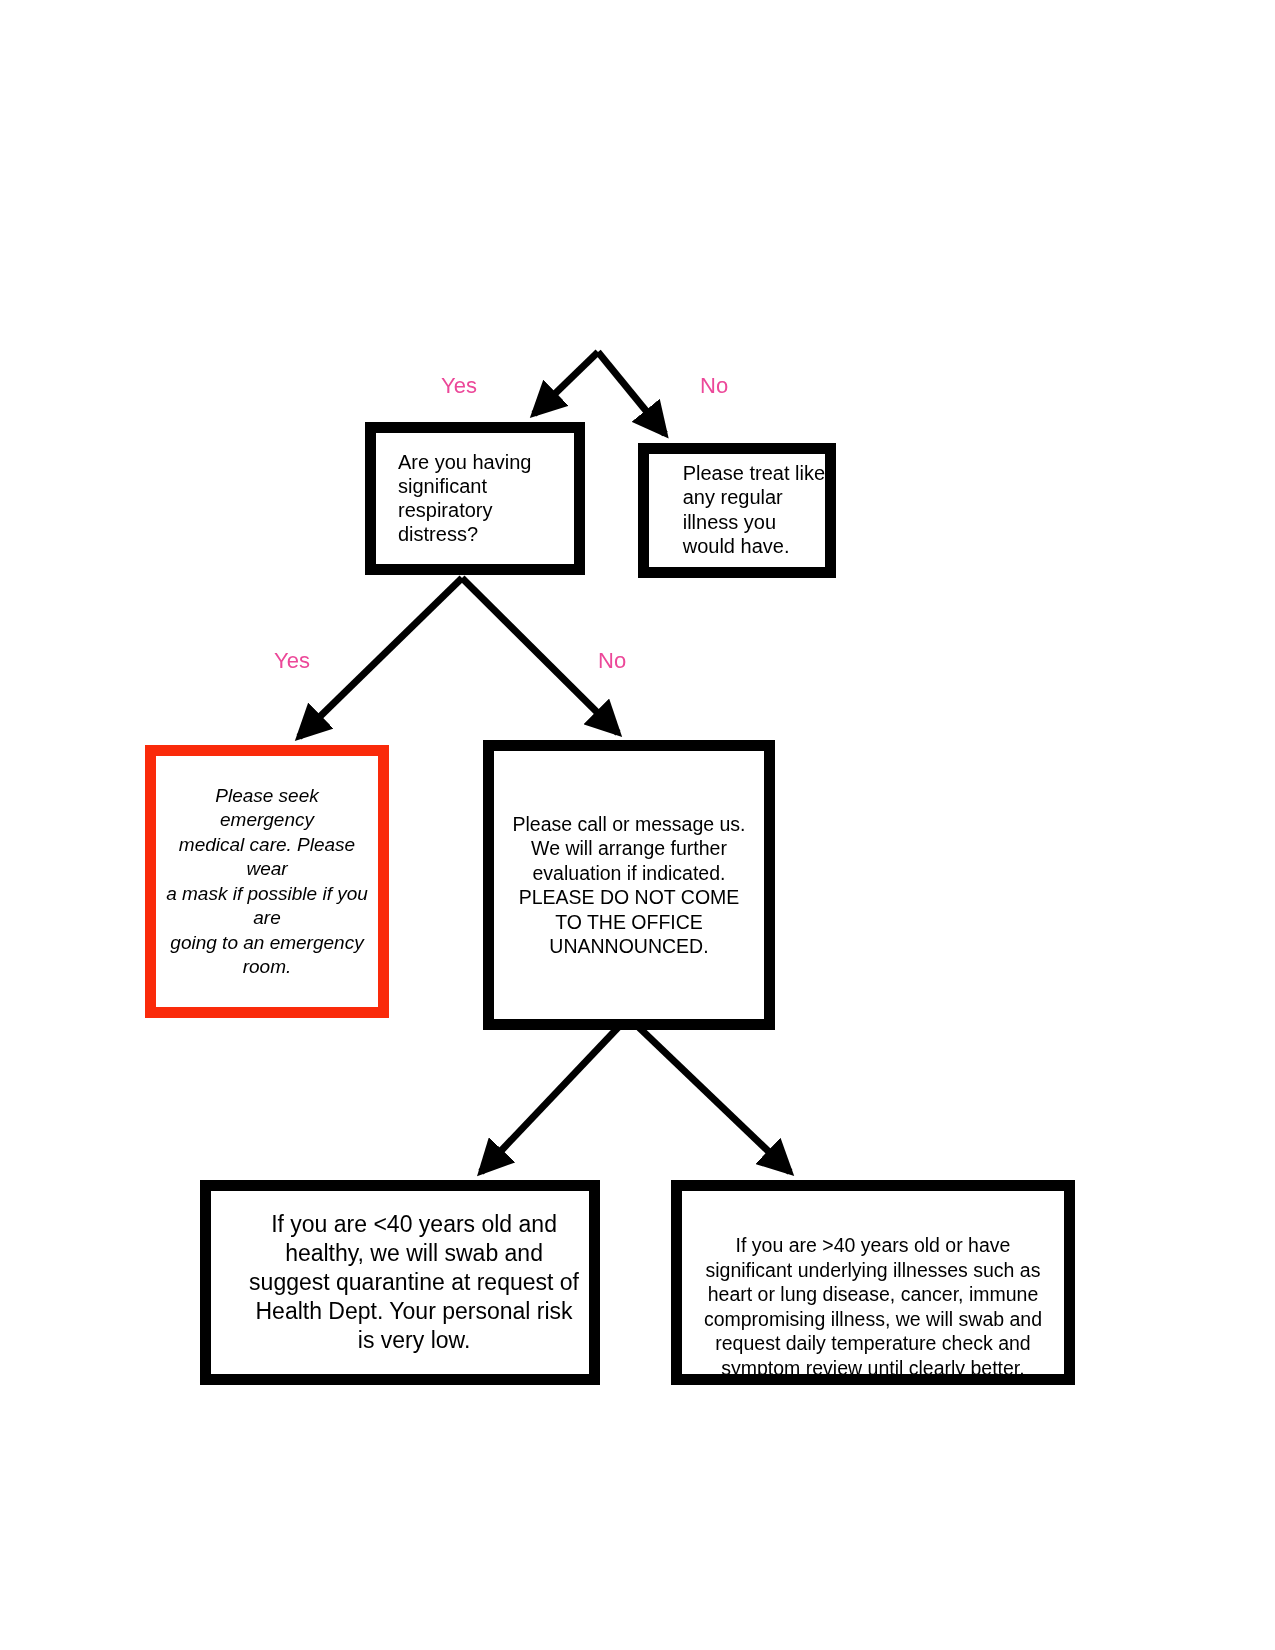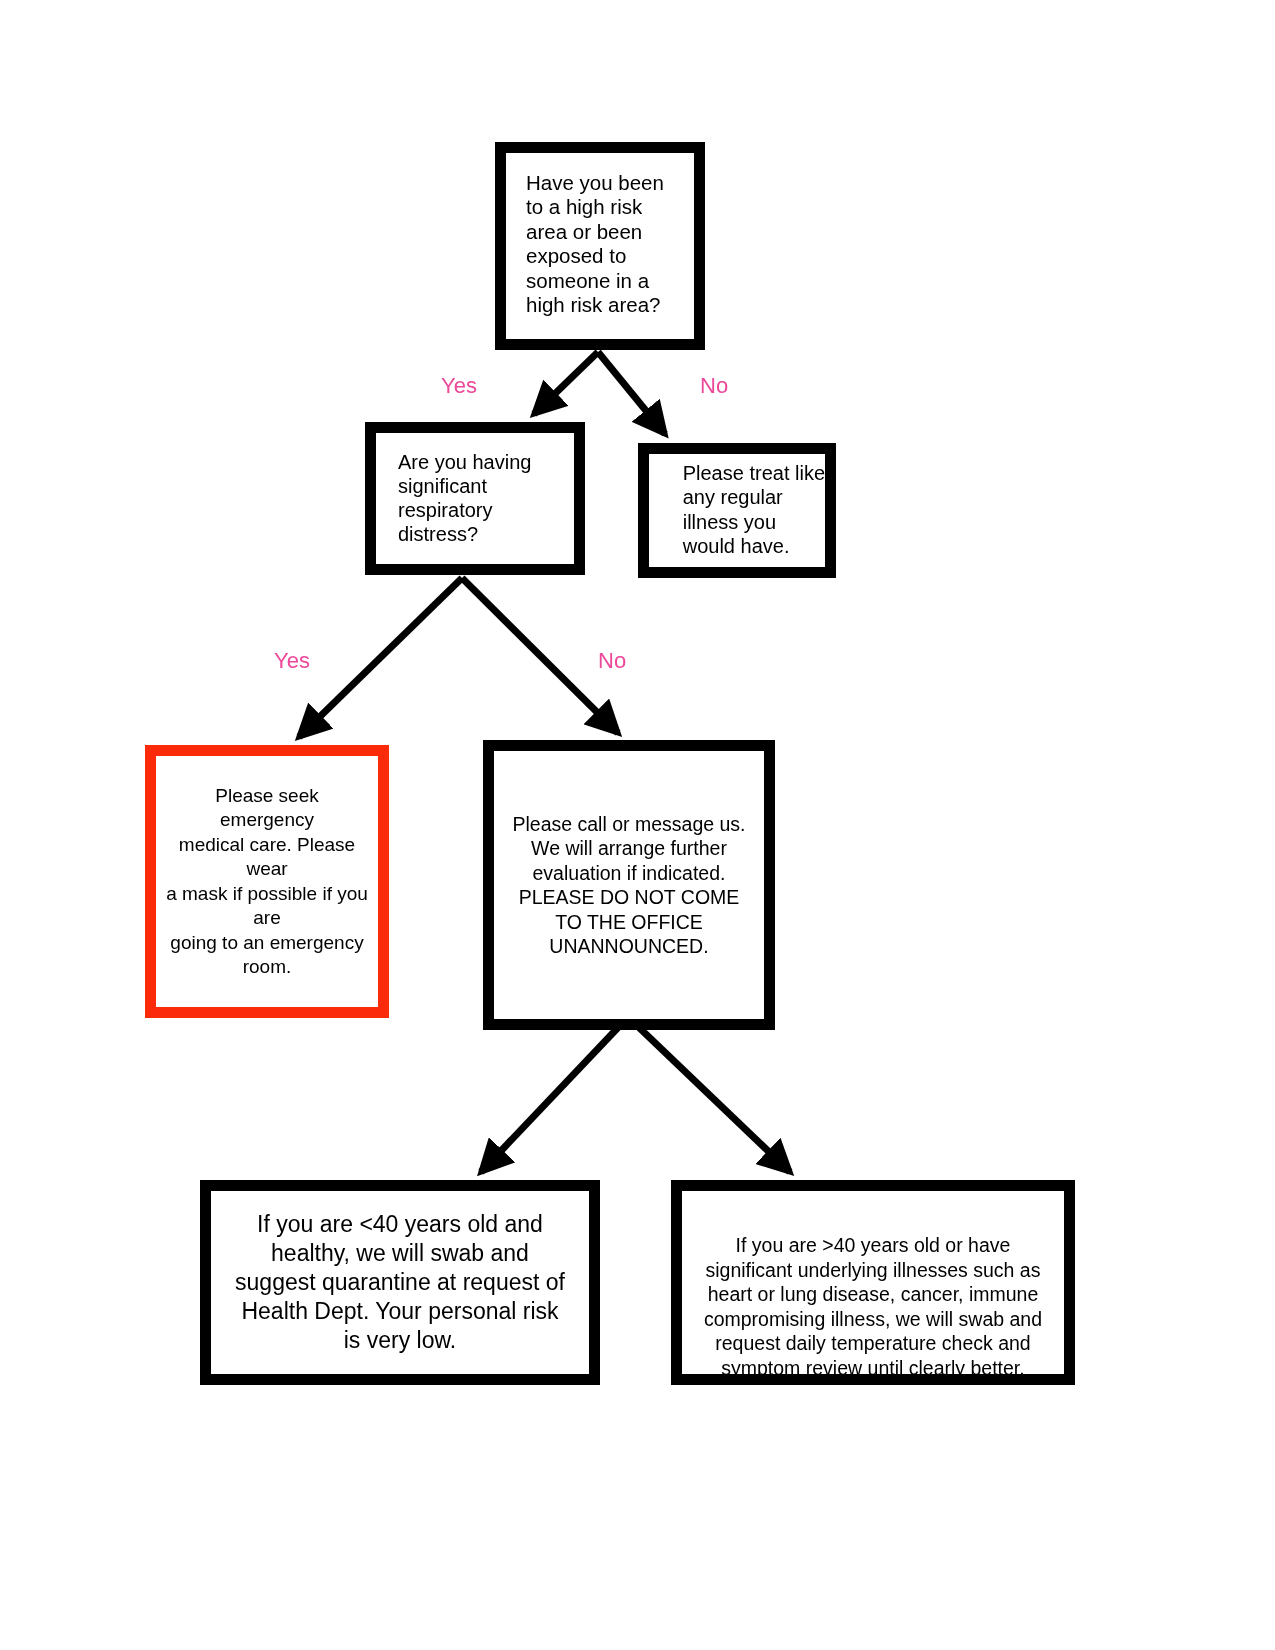--- a/index.html
+++ b/index.html
@@ -66,20 +66,21 @@
     text-align: left;
     font-size: 20px;
     line-height: 24.5px;
     padding-left: 18px;
     padding-bottom: 2px;
   }
 
   #node-emergency {
     left: 145px; top: 745px; width: 244px; height: 273px;
     border: 11px solid #fa2a0a;
+    font-style: italic;
   }
   #node-emergency .txt {
     text-align: center;
     font-size: 19px;
     line-height: 24.5px;
     padding: 0 10px;
   }
 
   #node-call {
     left: 483px; top: 740px; width: 292px; height: 290px;
@@ -88,20 +89,21 @@
   #node-call .txt {
     text-align: center;
     font-size: 19.5px;
     line-height: 24.5px;
     padding: 0 8px;
   }
 
   #node-young {
     left: 200px; top: 1180px; width: 400px; height: 205px;
     border: 11px solid #000000;
+    justify-content: flex-end;
   }
   #node-young .txt {
     text-align: center;
     font-size: 23px;
     line-height: 29px;
     padding: 0 10px;
   }
 
   #node-older {
     left: 671px; top: 1180px; width: 404px; height: 205px;
@@ -154,28 +156,20 @@
 
     <line x1="462" y1="578" x2="299" y2="737" stroke="#000000" stroke-width="7" marker-end="url(#arrow)"></line>
 
     <line x1="462" y1="578" x2="618" y2="733" stroke="#000000" stroke-width="7" marker-end="url(#arrow)"></line>
 
     <line x1="628" y1="1017" x2="481" y2="1172" stroke="#000000" stroke-width="7" marker-end="url(#arrow)"></line>
 
     <line x1="628" y1="1017" x2="790" y2="1172" stroke="#000000" stroke-width="7" marker-end="url(#arrow)"></line>
   </svg>
 
-  <div class="node" id="node-root">
-    <span class="txt">Have you been
-to a high risk
-area or been
-exposed to
-someone in a
-high risk area?</span>
-  </div>
 
   <div class="node" id="node-resp">
     <span class="txt">Are you having
 significant
 respiratory
 distress?</span>
   </div>
 
   <div class="node" id="node-regular">
     <span class="txt">Please treat like

